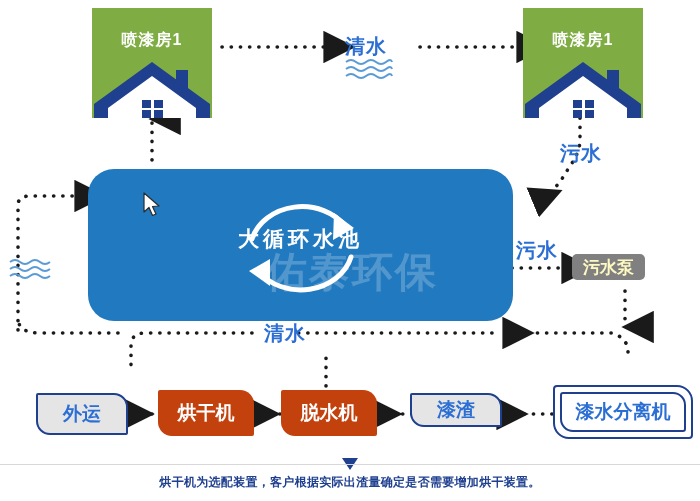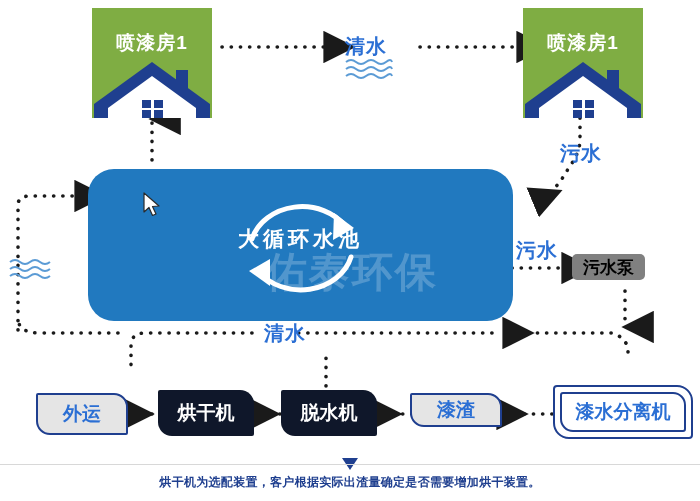--- a/index.html
+++ b/index.html
@@ -9,21 +9,21 @@
     font-family:"Liberation Sans","DejaVu Sans",sans-serif;
     position:relative;overflow:hidden;
   }
   #stage{position:absolute;inset:0;width:700px;height:501px;}
   .abs{position:absolute;}
 
   
   .house{width:120px;height:110px;background:#7fad43;position:absolute;}
   .house .hlabel{
     position:absolute;top:22px;left:0;width:100%;
-    text-align:center;color:#ffffff;font-size:19px;font-weight:bold;
+    text-align:center;color:#ffffff;font-size:16px;font-weight:bold;
     letter-spacing:1px;
   }
   .house svg{position:absolute;left:0;bottom:0;width:120px;height:62px;}
 
   
   .pool{
     position:absolute;
     background:#2179bf;
     border-radius:26px;
   }
@@ -44,25 +44,25 @@
     position:absolute;
     display:flex;align-items:center;justify-content:center;
     font-size:19px;font-weight:bold;
     box-sizing:border-box;
   }
   .box-white{
     background:#e5e5e5;border:2px solid #1f3f8f;color:#2b6fd4;
     border-radius:2px 14px 2px 14px;
   }
   .box-green{
-    background:#0f172a;color:#ffffff;
+    background:#c2410c;color:#ffffff;
     border-radius:2px 14px 2px 14px;
   }
   .box-gray{
-    background:#808080;color:#000000;font-size:17px;
+    background:#808080;color:#fef9c3;font-size:17px;
     border-radius:5px;
   }
   .box-double{
     background:#ffffff;border:2px solid #1f3f8f;
     border-radius:4px 16px 4px 16px;
   }
   .box-double .inner{
     position:absolute;inset:5px;
     border:2px solid #1f3f8f;border-radius:3px 13px 3px 13px;
     display:flex;align-items:center;justify-content:center;

